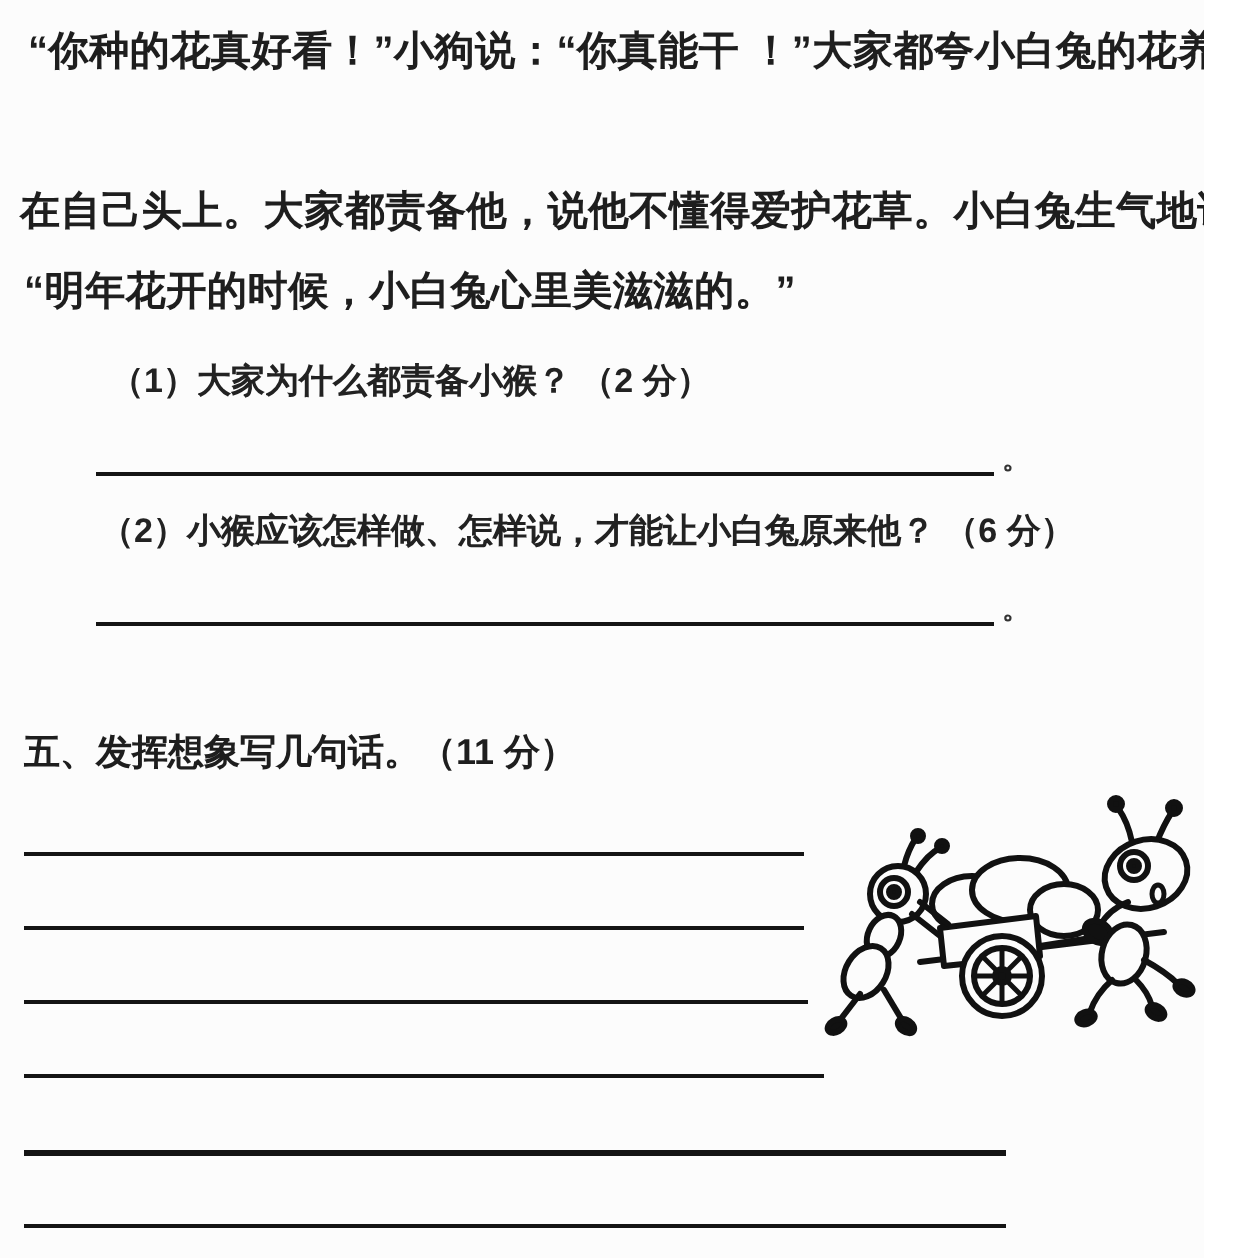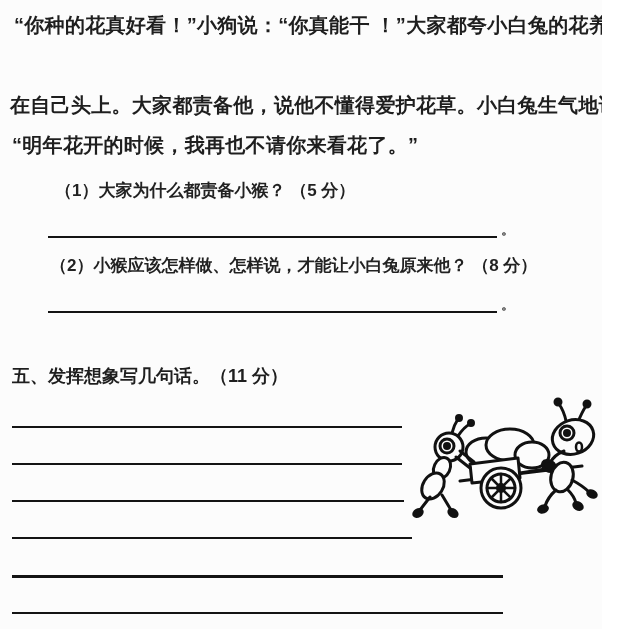--- a/index.html
+++ b/index.html
@@ -62,27 +62,27 @@
     height: 144px;
   }
 </style>
 </head>
 <body>
 
 <div class="sheet">
 
   <div class="passage-line" style="left:14px; top:12px;">“你种的花真好看！”小狗说：“你真能干 ！”大家都夸小白兔的花养</div>
   <div class="passage-line" style="left:10px; top:92px;">在自己头上。大家都责备他，说他不懂得爱护花草。小白兔生气地说：</div>
-  <div class="passage-line" style="left:12px; top:132px;">“明年花开的时候，我再也不请你来看花了。”</div>
+  <div class="passage-line" style="left:12px; top:132px;">“明年花开的时候，小白兔心里美滋滋的。”</div>
 
-  <div class="question" style="left:55px; top:179px;">（1）大家为什么都责备小猴？ （5 分）</div>
+  <div class="question" style="left:55px; top:179px;">（1）大家为什么都责备小猴？ （2 分）</div>
   <div class="end-mark" style="left:501px; top:221px;">。</div>
   <div class="answer-line" style="left:48px; top:236px; width:449px;"></div>
 
-  <div class="question" style="left:50px; top:254px;">（2）小猴应该怎样做、怎样说，才能让小白兔原来他？ （8 分）</div>
+  <div class="question" style="left:50px; top:254px;">（2）小猴应该怎样做、怎样说，才能让小白兔原来他？ （6 分）</div>
   <div class="end-mark" style="left:501px; top:296px;">。</div>
   <div class="answer-line" style="left:48px; top:311px; width:449px;"></div>
 
   <div class="section-heading" style="left:12px; top:364px;">五、发挥想象写几句话。（11 分）</div>
 
   <div class="write-line" style="left:12px; top:426px; width:390px;"></div>
   <div class="write-line" style="left:12px; top:463px; width:390px;"></div>
   <div class="write-line" style="left:12px; top:500px; width:392px;"></div>
   <div class="write-line" style="left:12px; top:537px; width:400px;"></div>
   <div class="write-line thick" style="left:12px; top:575px; width:491px;"></div>

